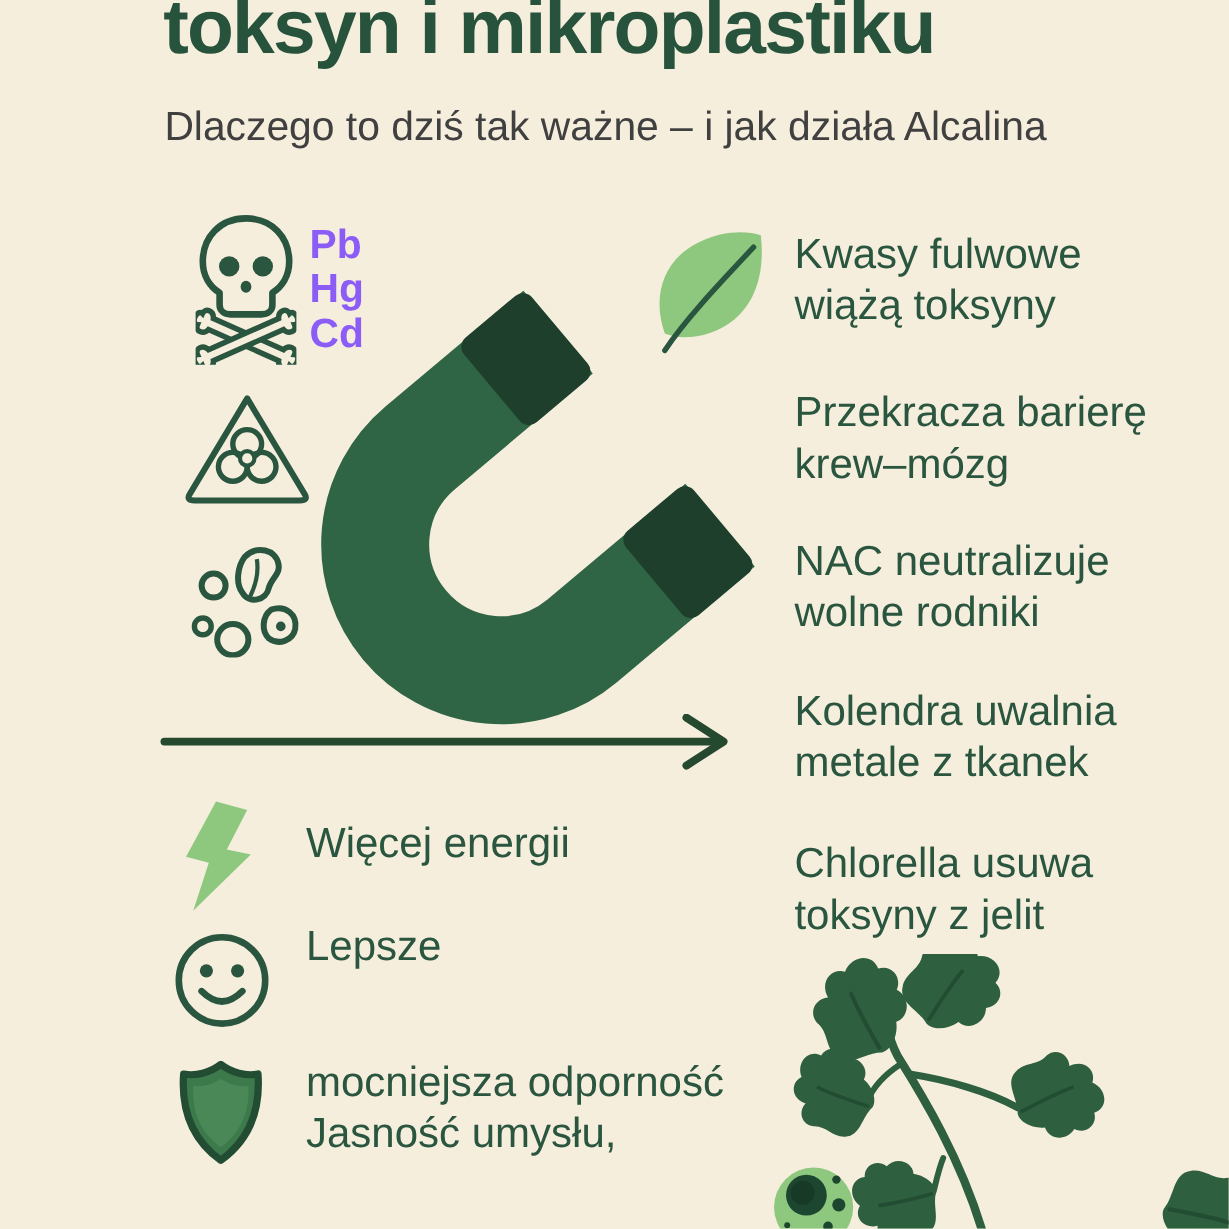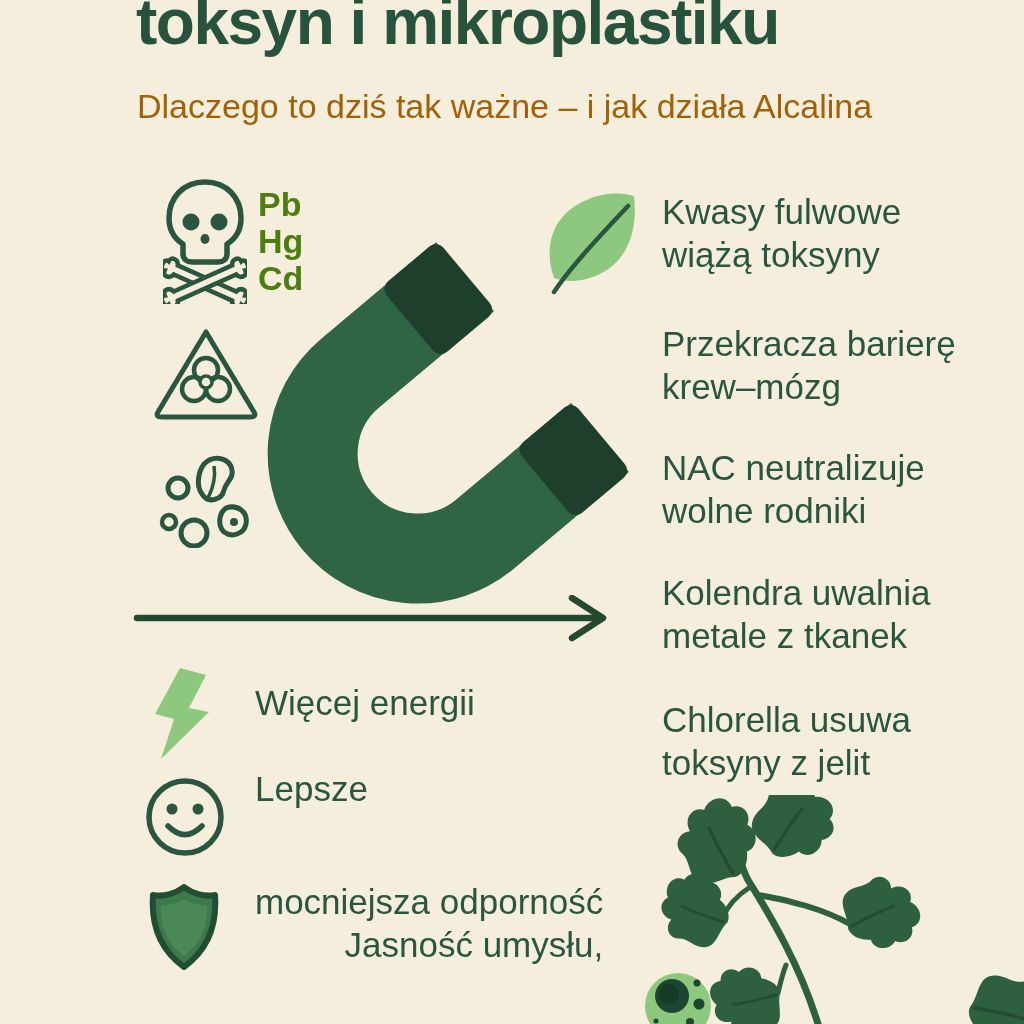--- a/index.html
+++ b/index.html
@@ -9,30 +9,30 @@
     font-family:"Liberation Sans", sans-serif;
   }
   .abs{position:absolute;}
   .title{
     left:136px;top:-10px;
     font-size:64px;font-weight:700;letter-spacing:-1.5px;
     color:#27523b;line-height:1;white-space:nowrap;
   }
   .subtitle{
     left:137px;top:86px;
-    font-size:34px;font-weight:400;color:#a16207;
+    font-size:34px;font-weight:400;color:#404040;
     line-height:1.2;white-space:nowrap;
   }
   .metals{
     left:258px;top:186px;
-    font-size:34px;font-weight:700;color:#4d7c0f;line-height:37px;
+    font-size:34px;font-weight:700;color:#8b5cf6;line-height:37px;
   }
   .mech{width:380px;font-size:35px;color:#2a5640;line-height:43px;font-weight:400;}
   .mech div{white-space:nowrap;}
-  .benefit-text{font-size:35px;color:#2a5640;line-height:43px;font-weight:400;text-align:right;}
+  .benefit-text{font-size:35px;color:#2a5640;line-height:43px;font-weight:400;}
   .benefit-text div{white-space:nowrap;}
   svg{display:block;}
 </style>
 </head>
 <body>
 
 <div class="abs title">toksyn i mikroplastiku</div>
 <div class="abs subtitle">Dlaczego to dziś tak ważne – i jak działa Alcalina</div>
 
 <svg class="abs" style="left:163px;top:178px" width="84" height="126" viewBox="0 0 84 126">

